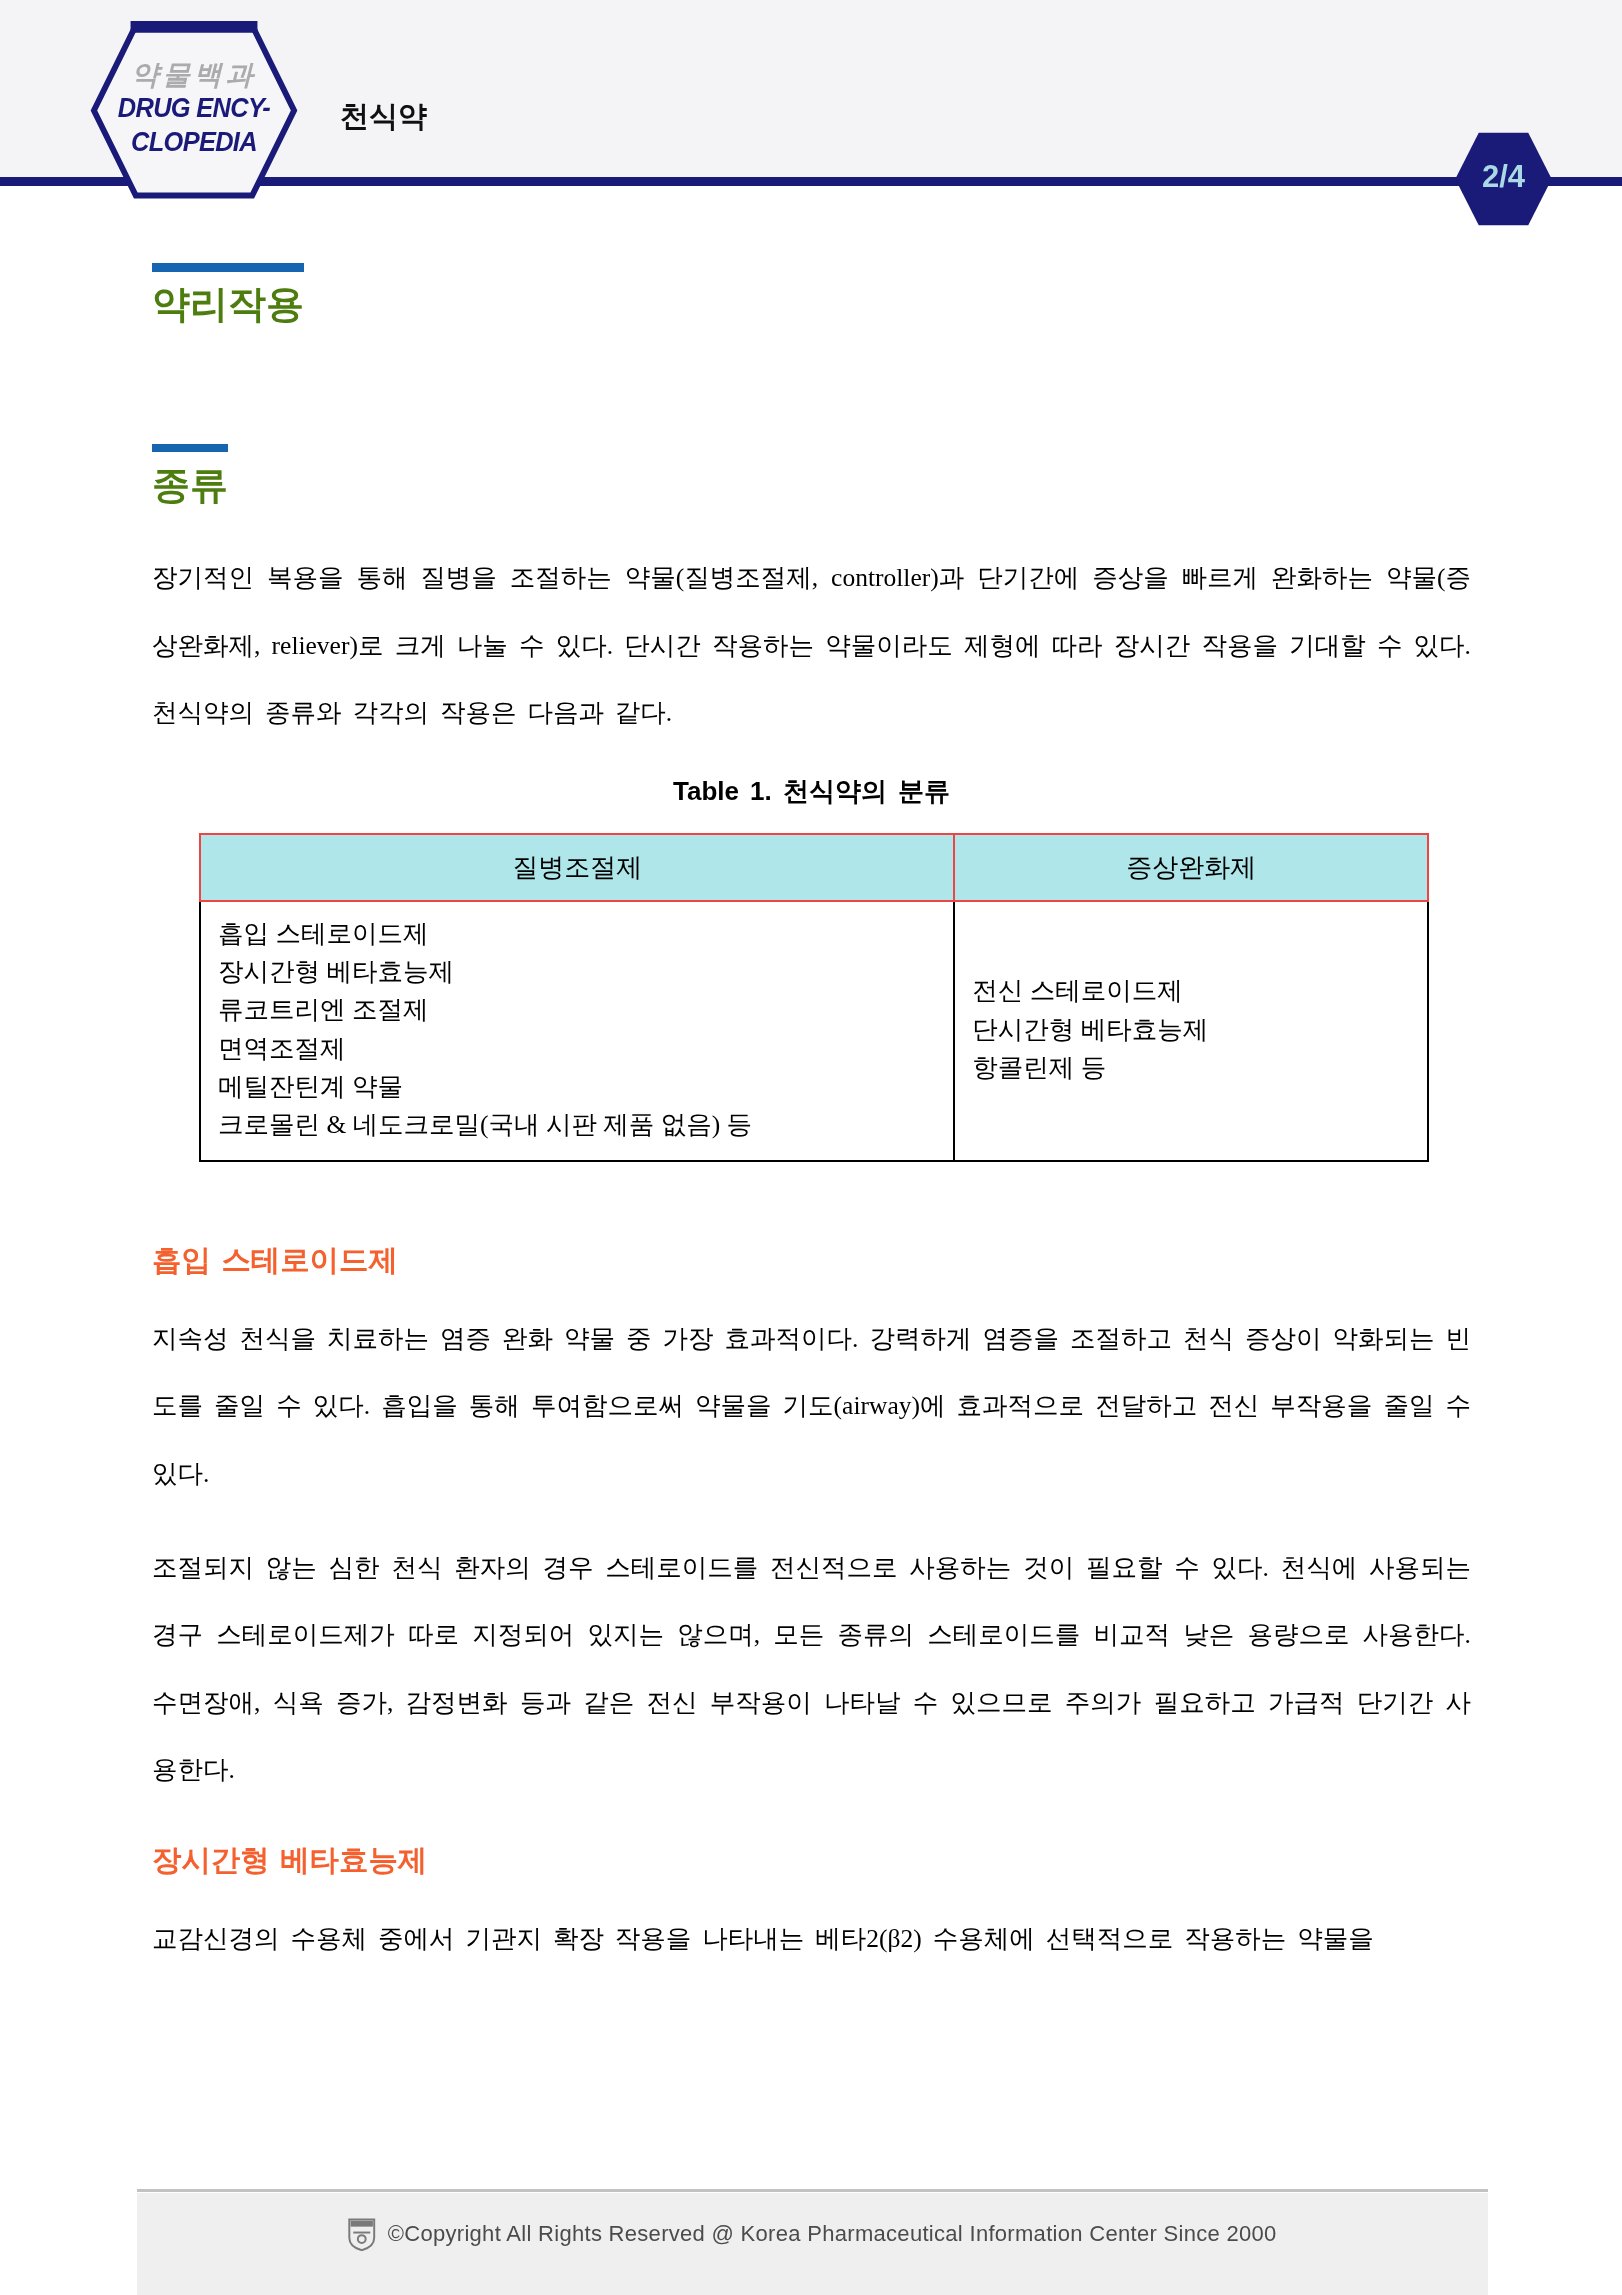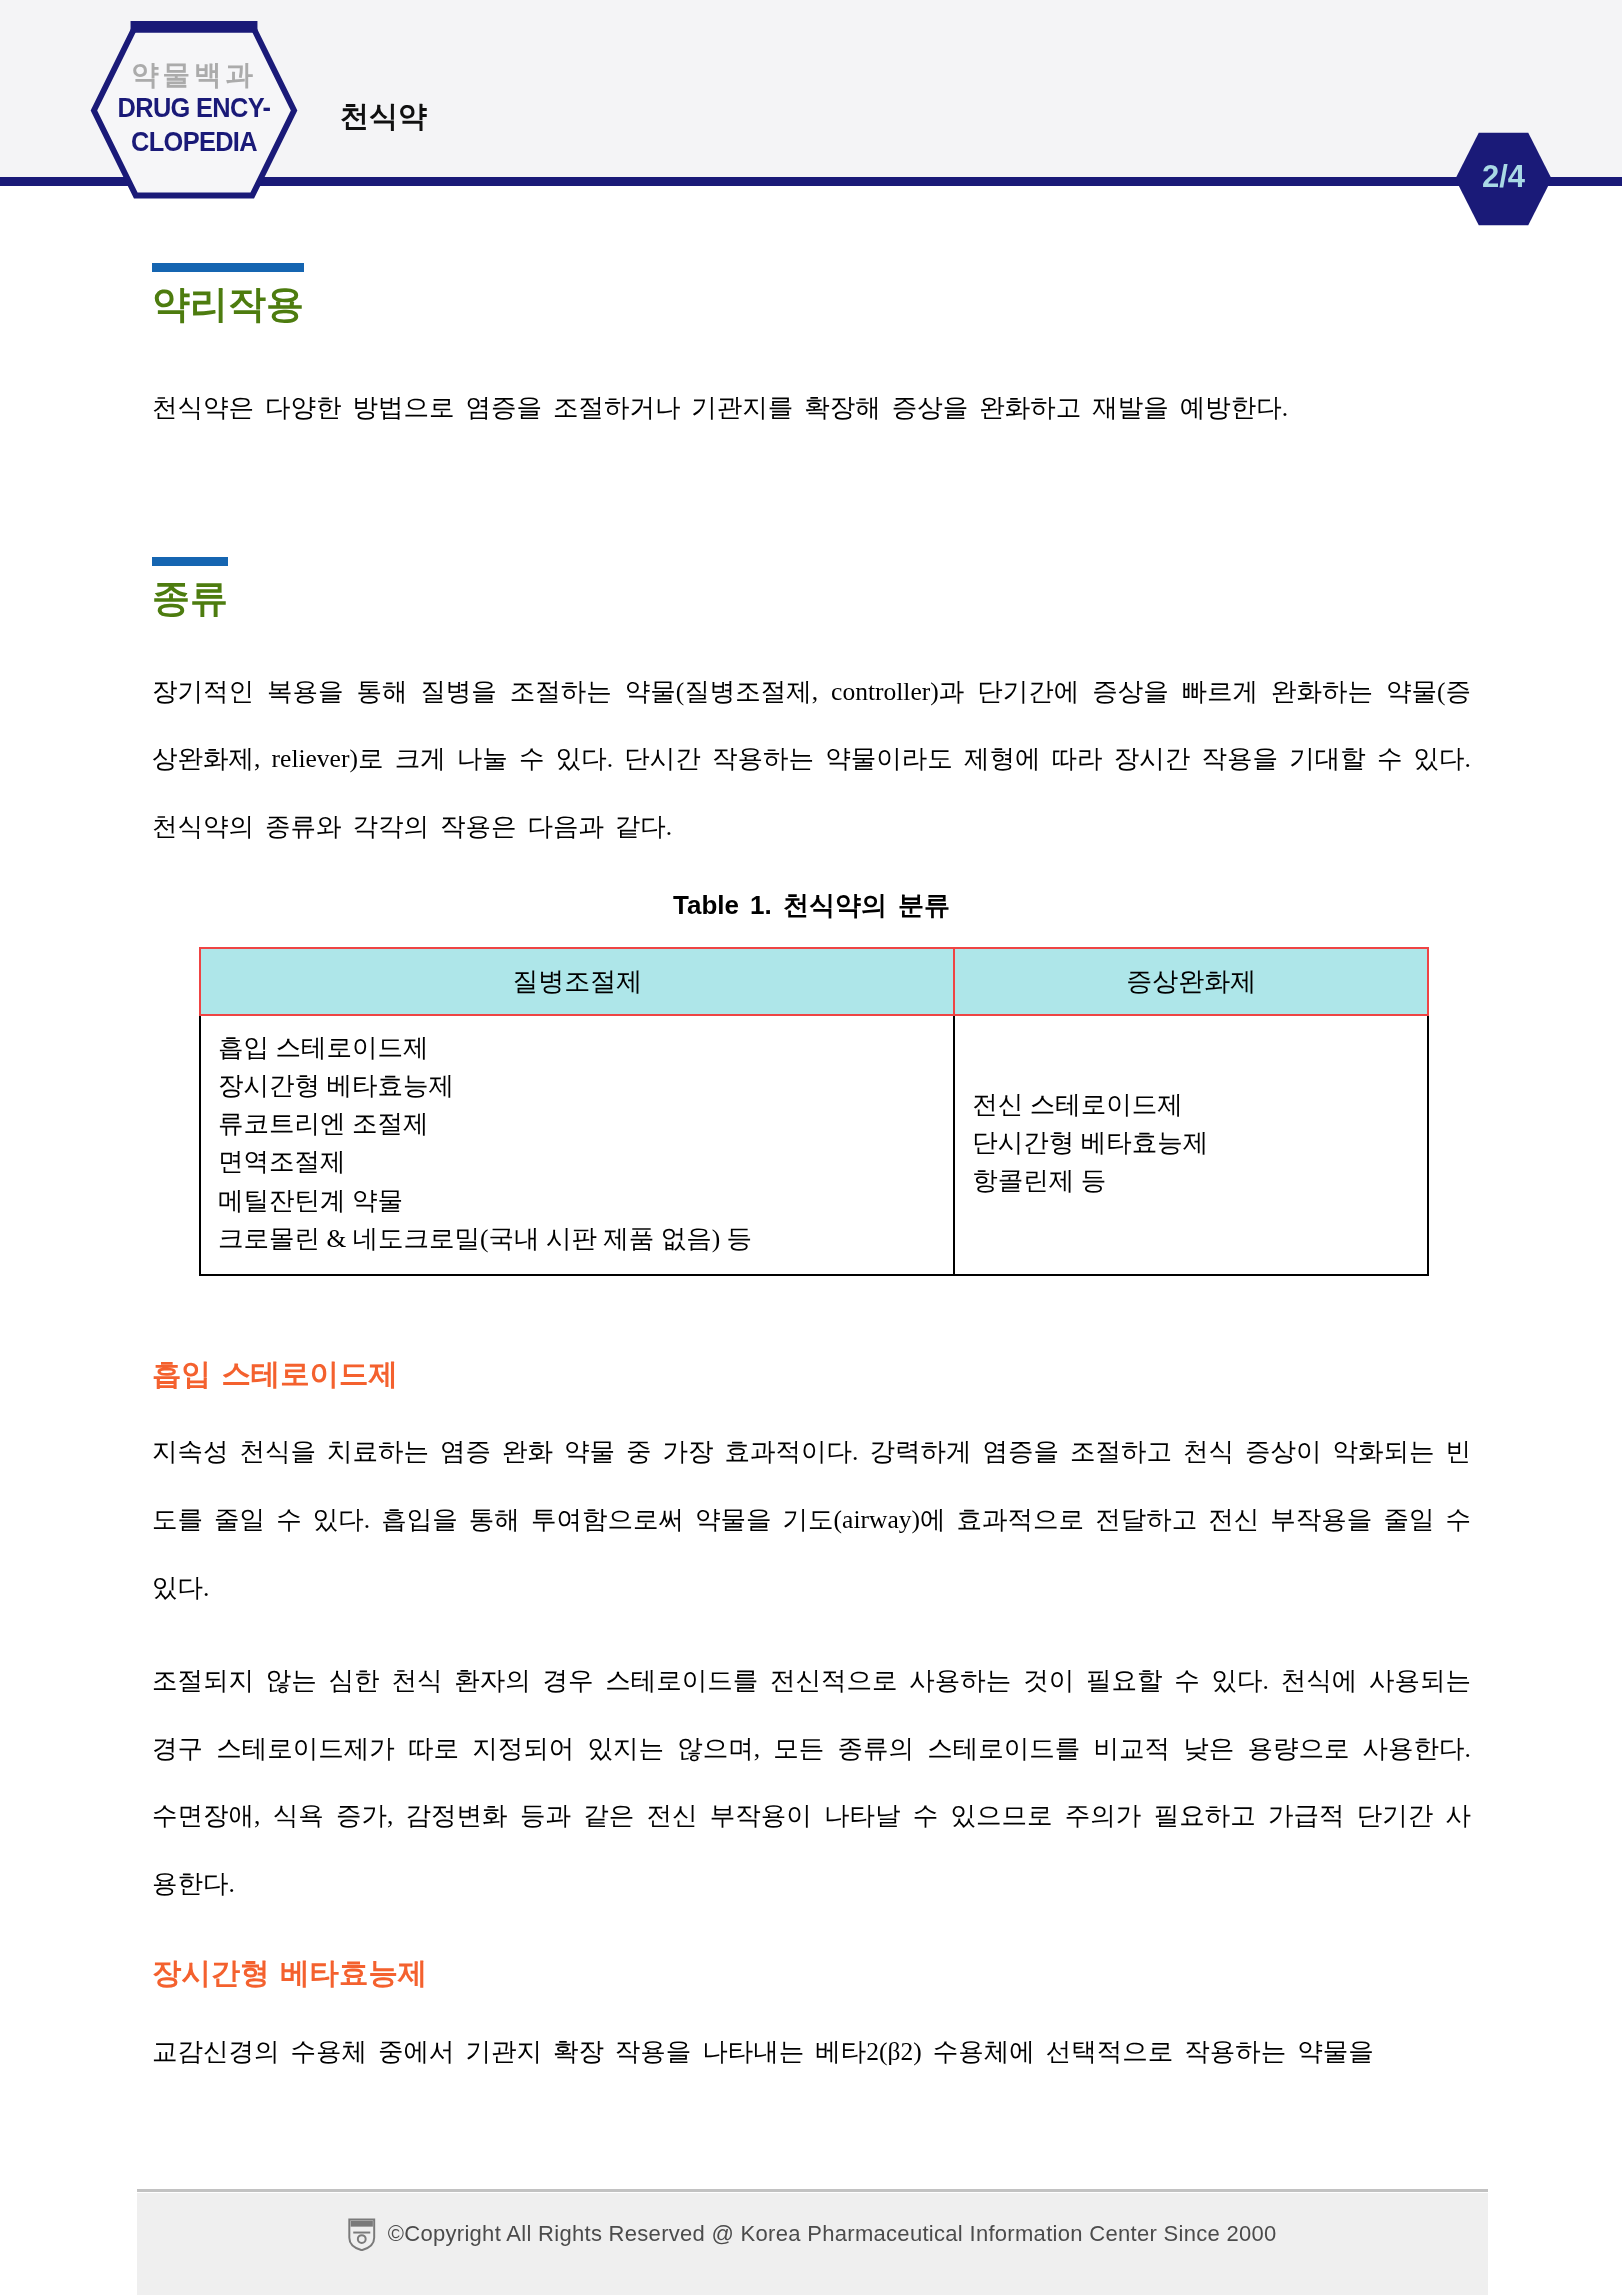--- a/index.html
+++ b/index.html
@@ -7,21 +7,21 @@
     position:relative;
     width:1623px;height:2295px;
     background:#ffffff;
     font-family:"Liberation Serif","DejaVu Serif",serif;
     color:#000;
     overflow:hidden;
   }
   
   .top-band{position:absolute;left:0;top:0;width:1623px;height:177px;background:#F4F4F6;}
   .header-rule{position:absolute;left:0;top:177px;width:1623px;height:8.5px;background:#1A1A78;}
-  .logo{position:absolute;left:90px;top:19.6px;width:208px;height:181px;}
+  .logo{position:absolute;left:90px;top:19.6px;width:208px;height:181px;font-style:italic;}
   .logo svg{position:absolute;left:0;top:0;}
   .logo-kr{
     position:absolute;left:0;top:37px;width:100%;text-align:center;
     font-family:"Liberation Sans","DejaVu Sans",sans-serif;
     font-weight:bold;font-size:27.5px;letter-spacing:3.9px;color:#ABABAB;
   }
   .logo-en{
     position:absolute;left:0;width:100%;text-align:center;
     font-family:"Liberation Sans","DejaVu Sans",sans-serif;
     font-weight:bold;font-size:27px;letter-spacing:-0.7px;color:#1A1A78;
@@ -124,21 +124,20 @@
     </svg>
     <div class="badge-text">2/4</div>
   </div>
 
   <div class="content">
 
     <div class="section-head sec-pharm">
       <div class="section-bar"></div>
       <h2 class="section-title">약리작용</h2>
     </div>
-    <p class="body-par par-pharm">천식약은 다양한 방법으로 염증을 조절하거나 기관지를 확장해 증상을 완화하고 재발을 예방한다.</p>
 
     <div class="section-head sec-types">
       <div class="section-bar"></div>
       <h2 class="section-title">종류</h2>
     </div>
     <p class="body-par par-types">장기적인 복용을 통해 질병을 조절하는 약물(질병조절제, controller)과 단기간에 증상을 빠르게 완화하는 약물(증상완화제, reliever)로 크게 나눌 수 있다. 단시간 작용하는 약물이라도 제형에 따라 장시간 작용을 기대할 수 있다. 천식약의 종류와 각각의 작용은 다음과 같다.</p>
 
     <div class="table-caption">Table 1. 천식약의 분류</div>
 
     <table class="drug-table">

